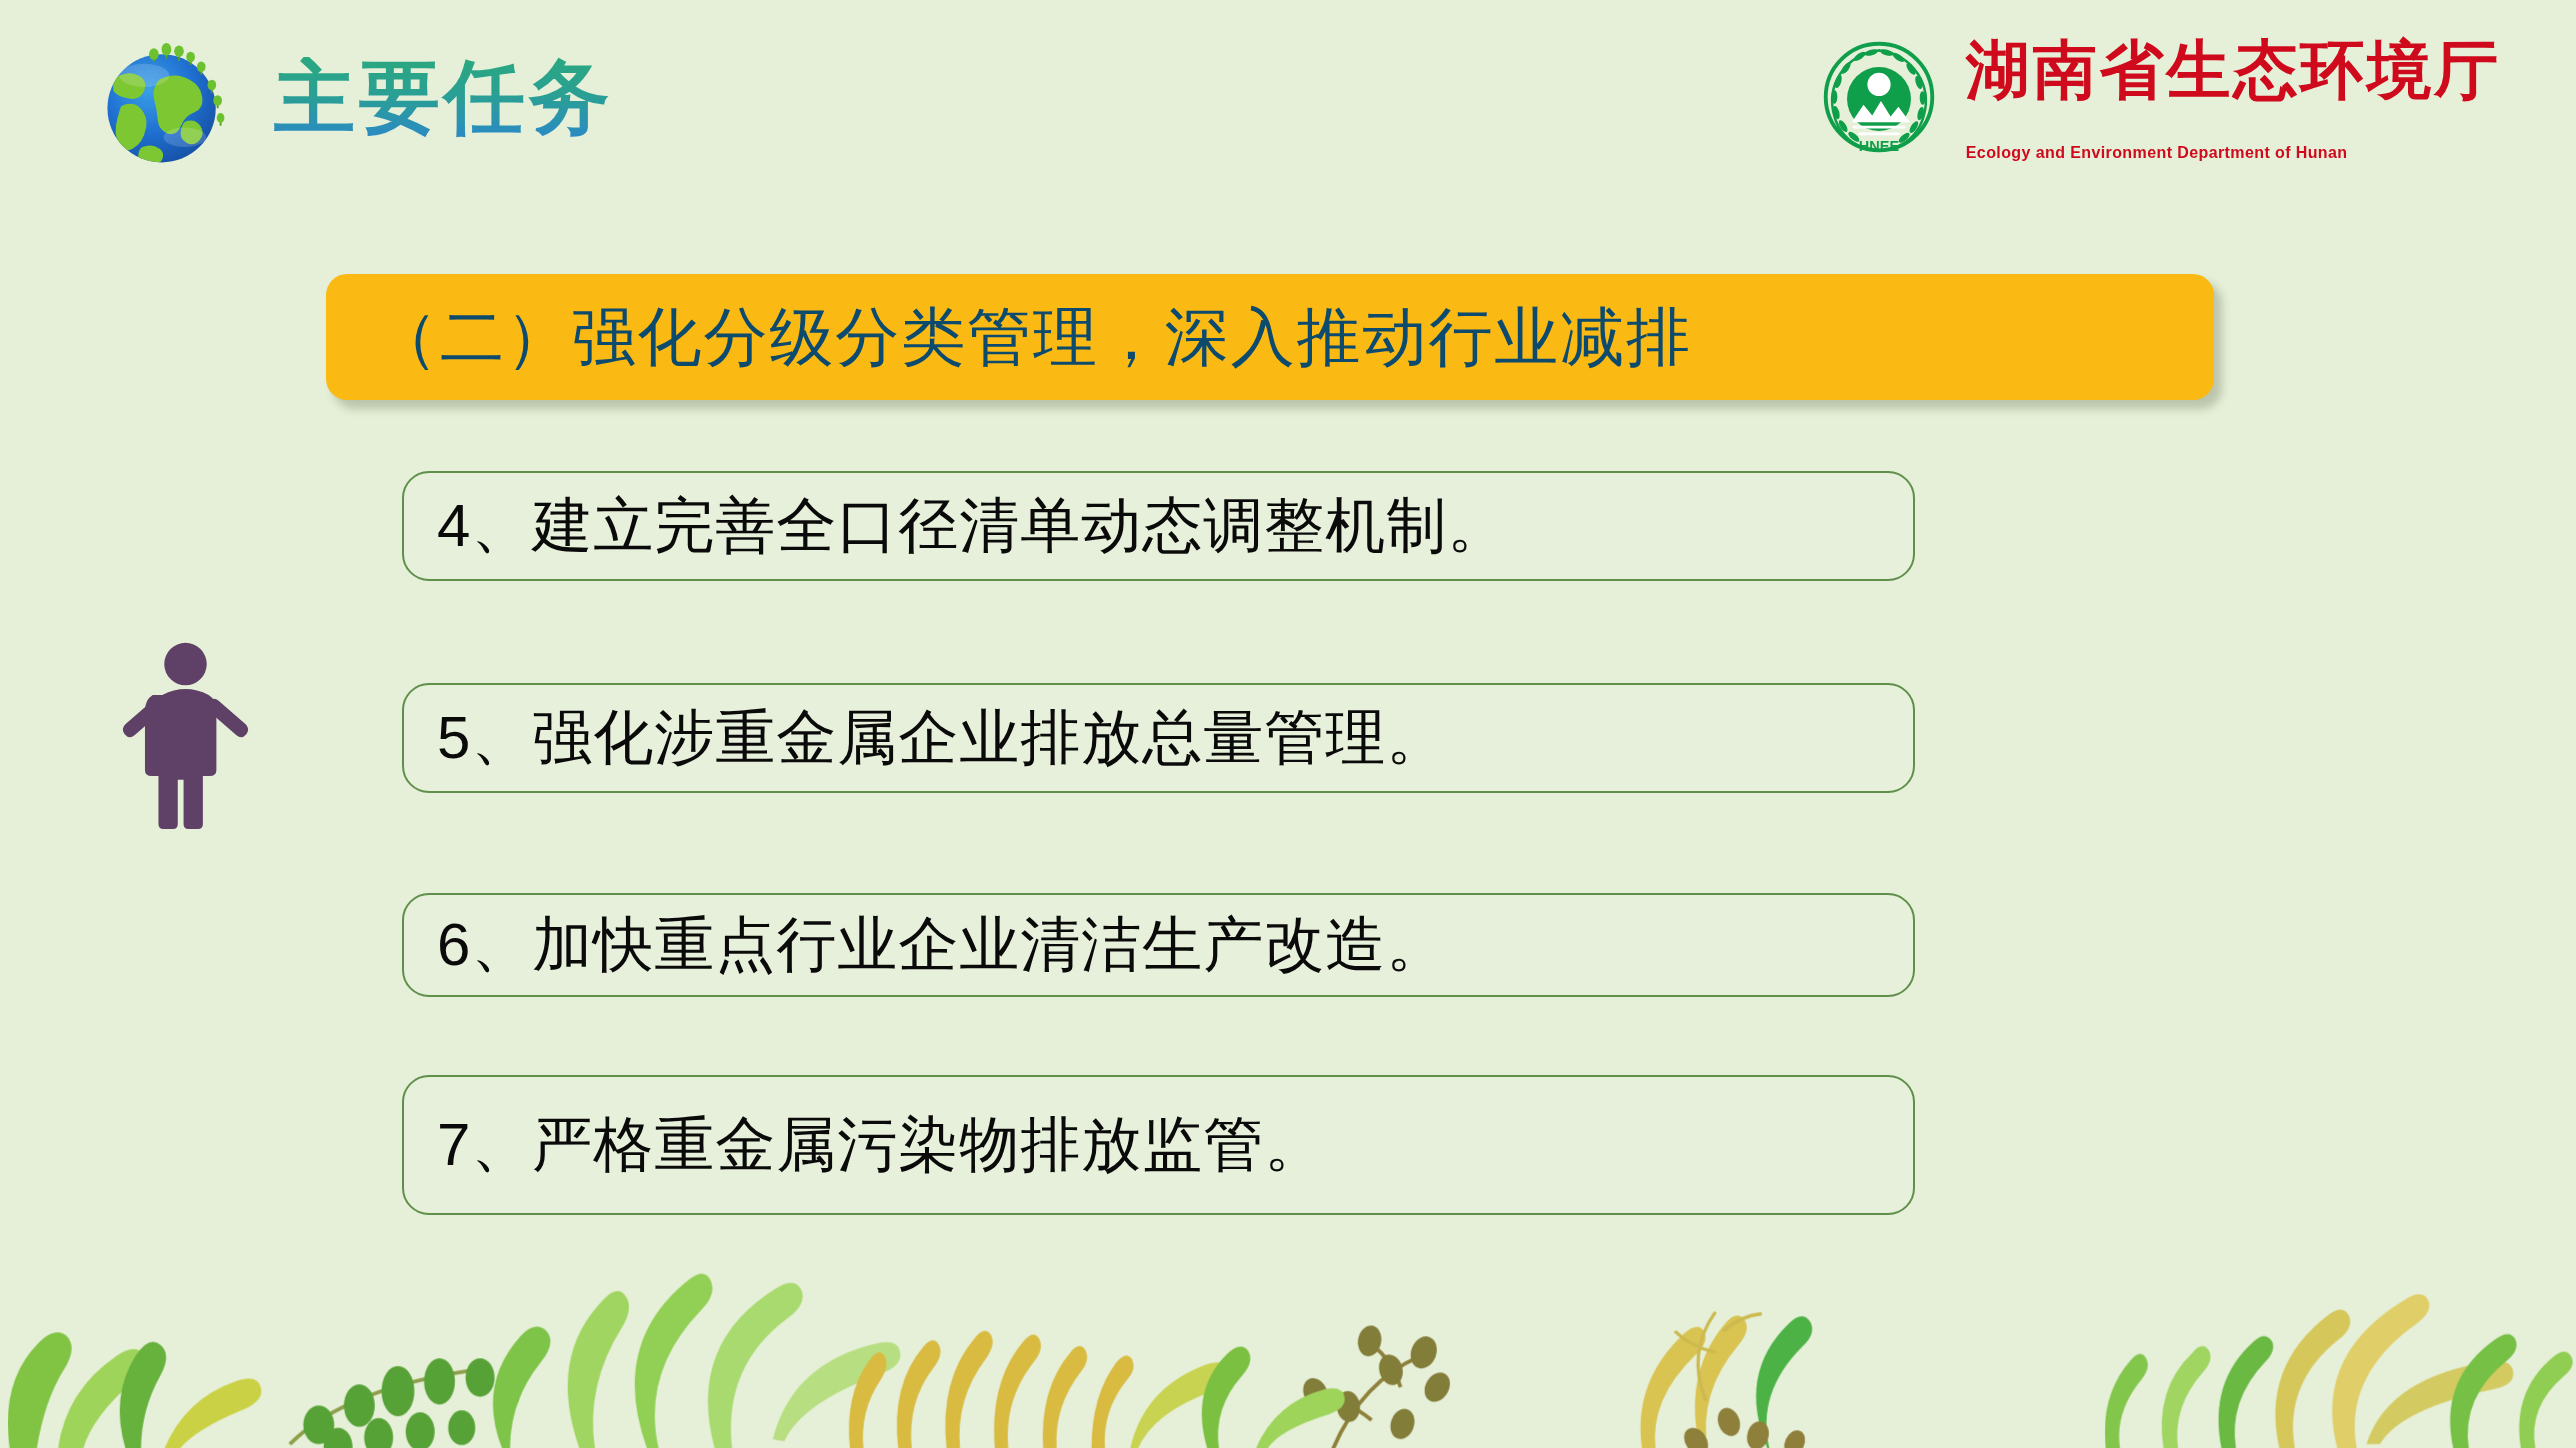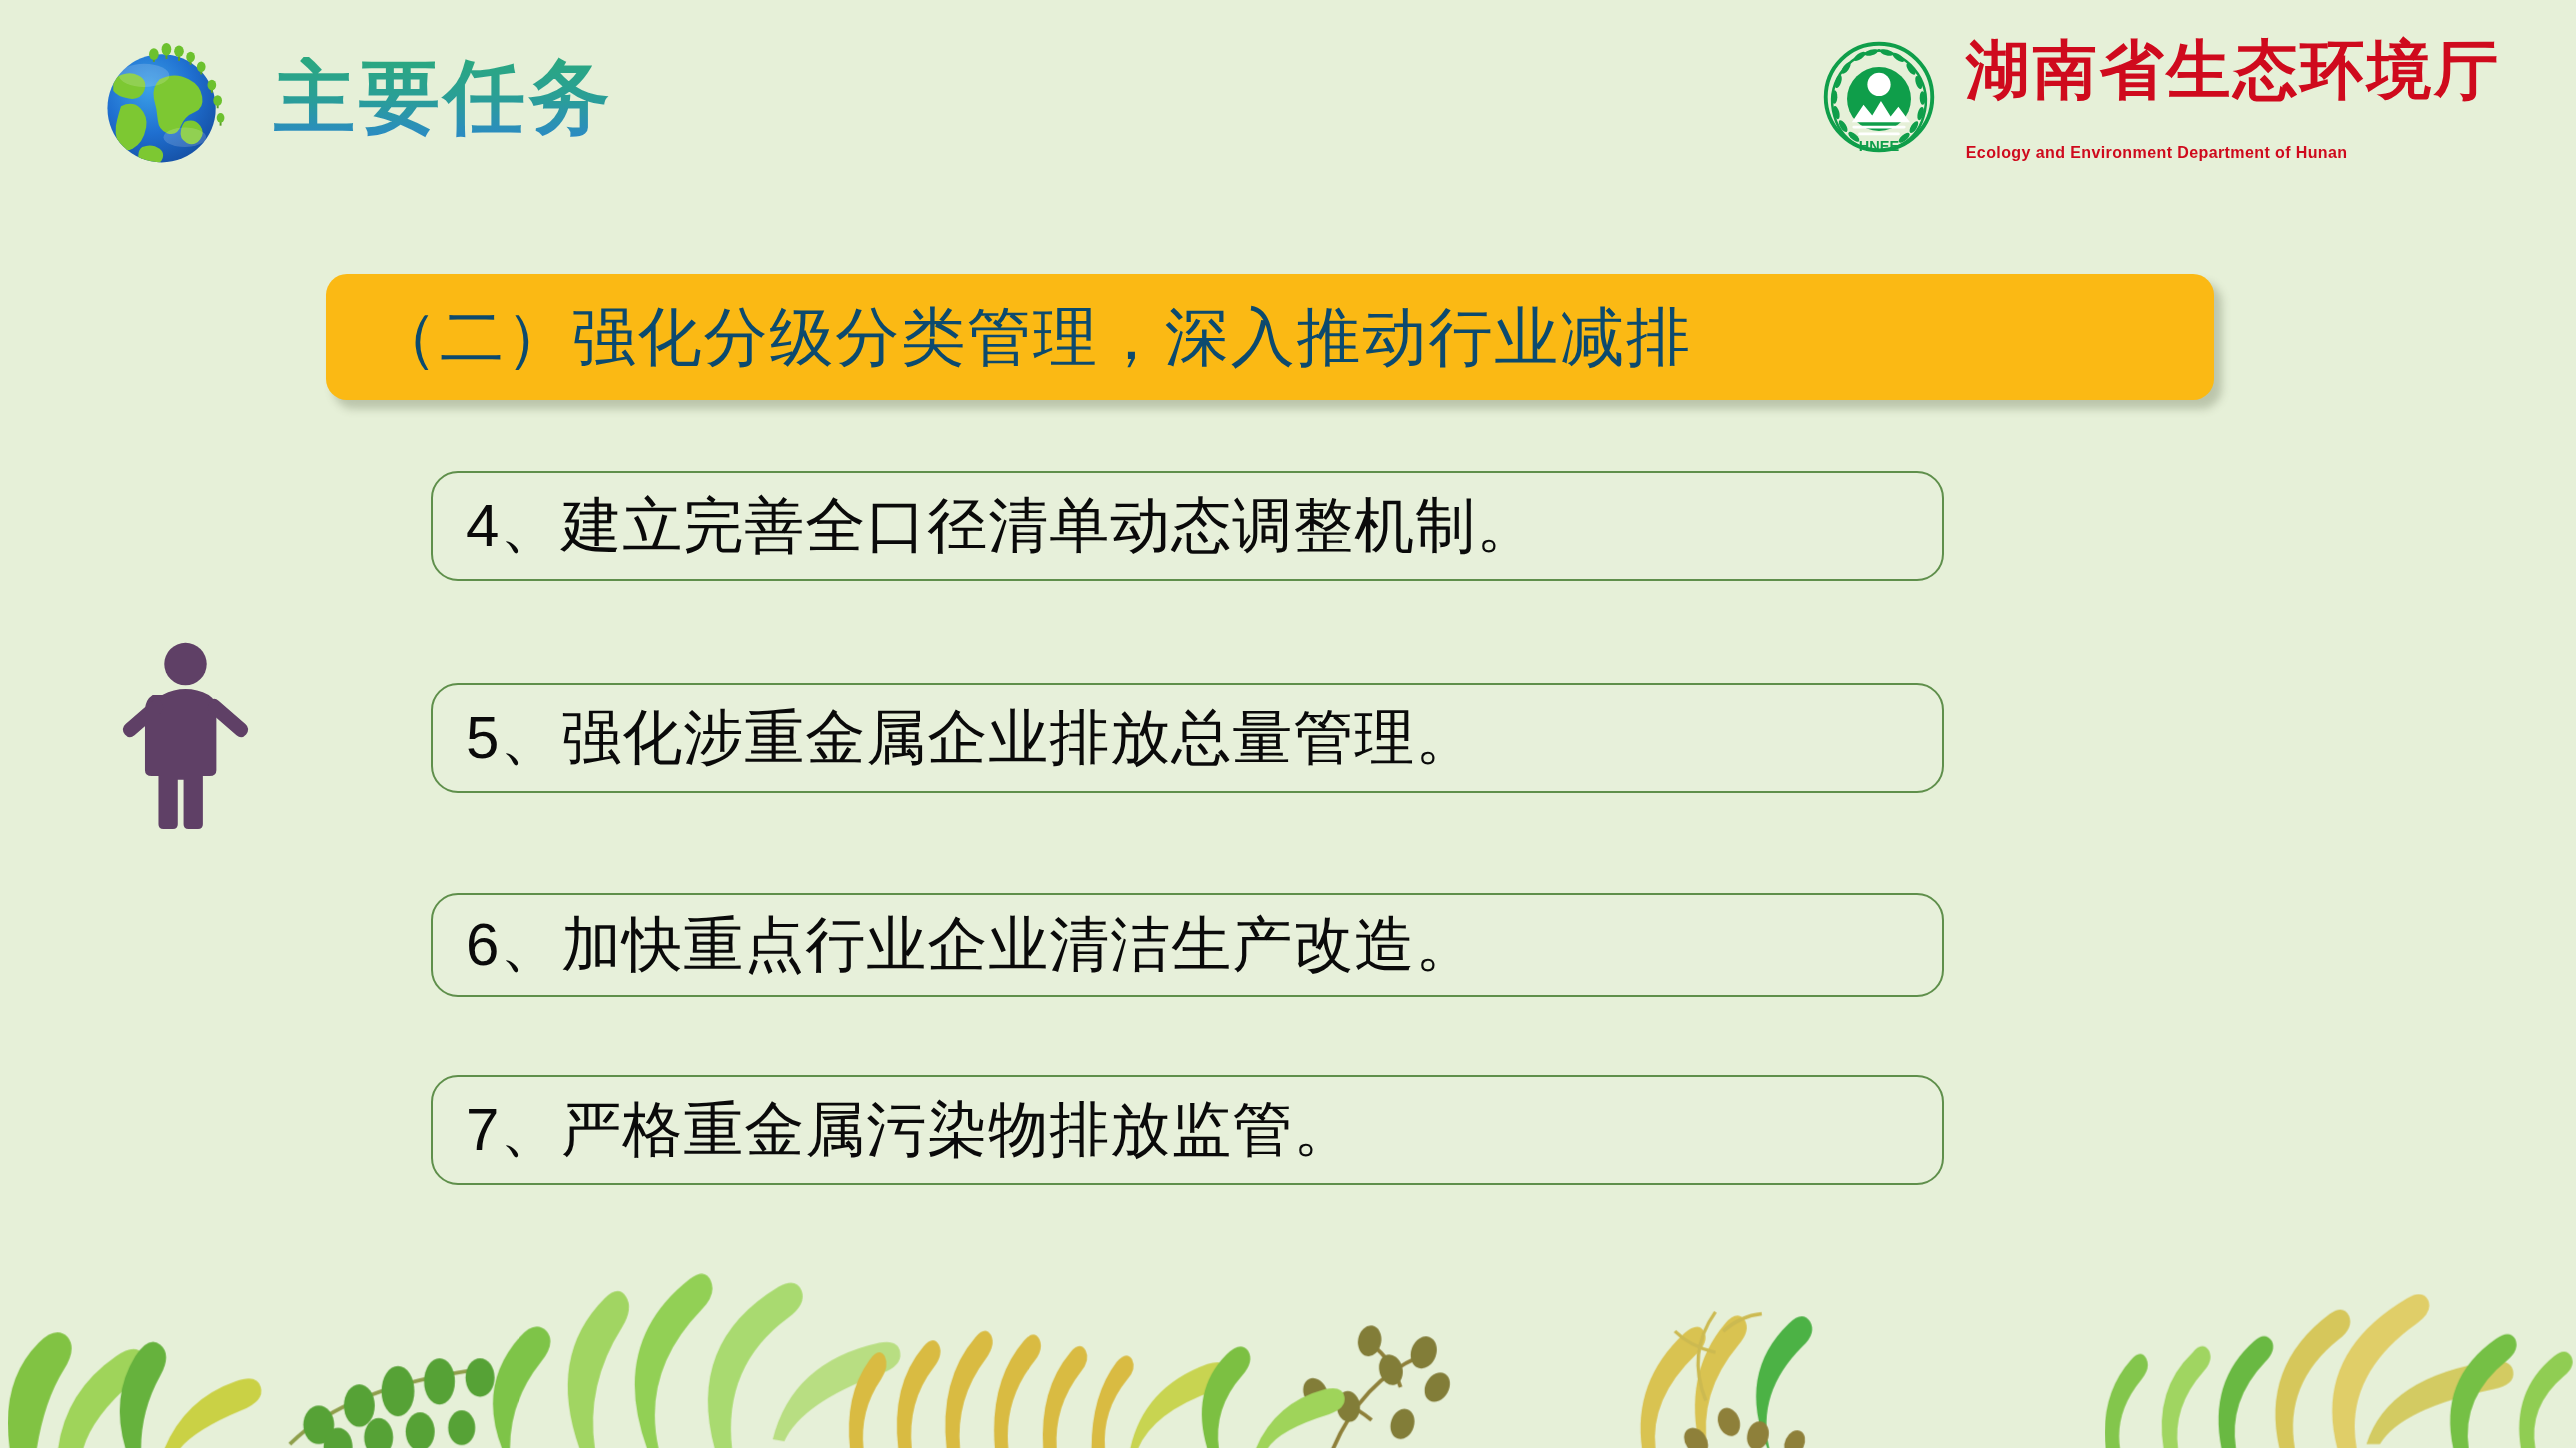--- a/index.html
+++ b/index.html
@@ -96,41 +96,41 @@
     left: 108px;
     top: 637px;
     width: 155px;
     height: 193px;
     display: block;
   }
 
   
   .item-box {
     position: absolute;
-    left: 431px;
+    left: 402px;
     width: 1513px;
     border: 2.9px solid #5f8f4b;
     border-radius: 27px;
     background: rgba(255,255,255,0.05);
     display: flex;
     align-items: center;
     box-sizing: border-box;
   }
   .item-text {
     font-size: 60px;
     color: #0a0a0a;
     letter-spacing: 1px;
     padding-left: 33px;
     white-space: nowrap;
     line-height: 1.1;
   }
   #item-box-0 { top: 471px;  height: 110px; }
   #item-box-1 { top: 683px;  height: 110px; }
   #item-box-2 { top: 893px;  height: 104px; }
-  #item-box-3 { top: 1075px; height: 110px; }
+  #item-box-3 { top: 1075px; height: 140px; }
 
   
   #foliage {
     position: absolute;
     left: 0;
     bottom: 0;
     width: 2576px;
     height: 251px;
     display: block;
   }

